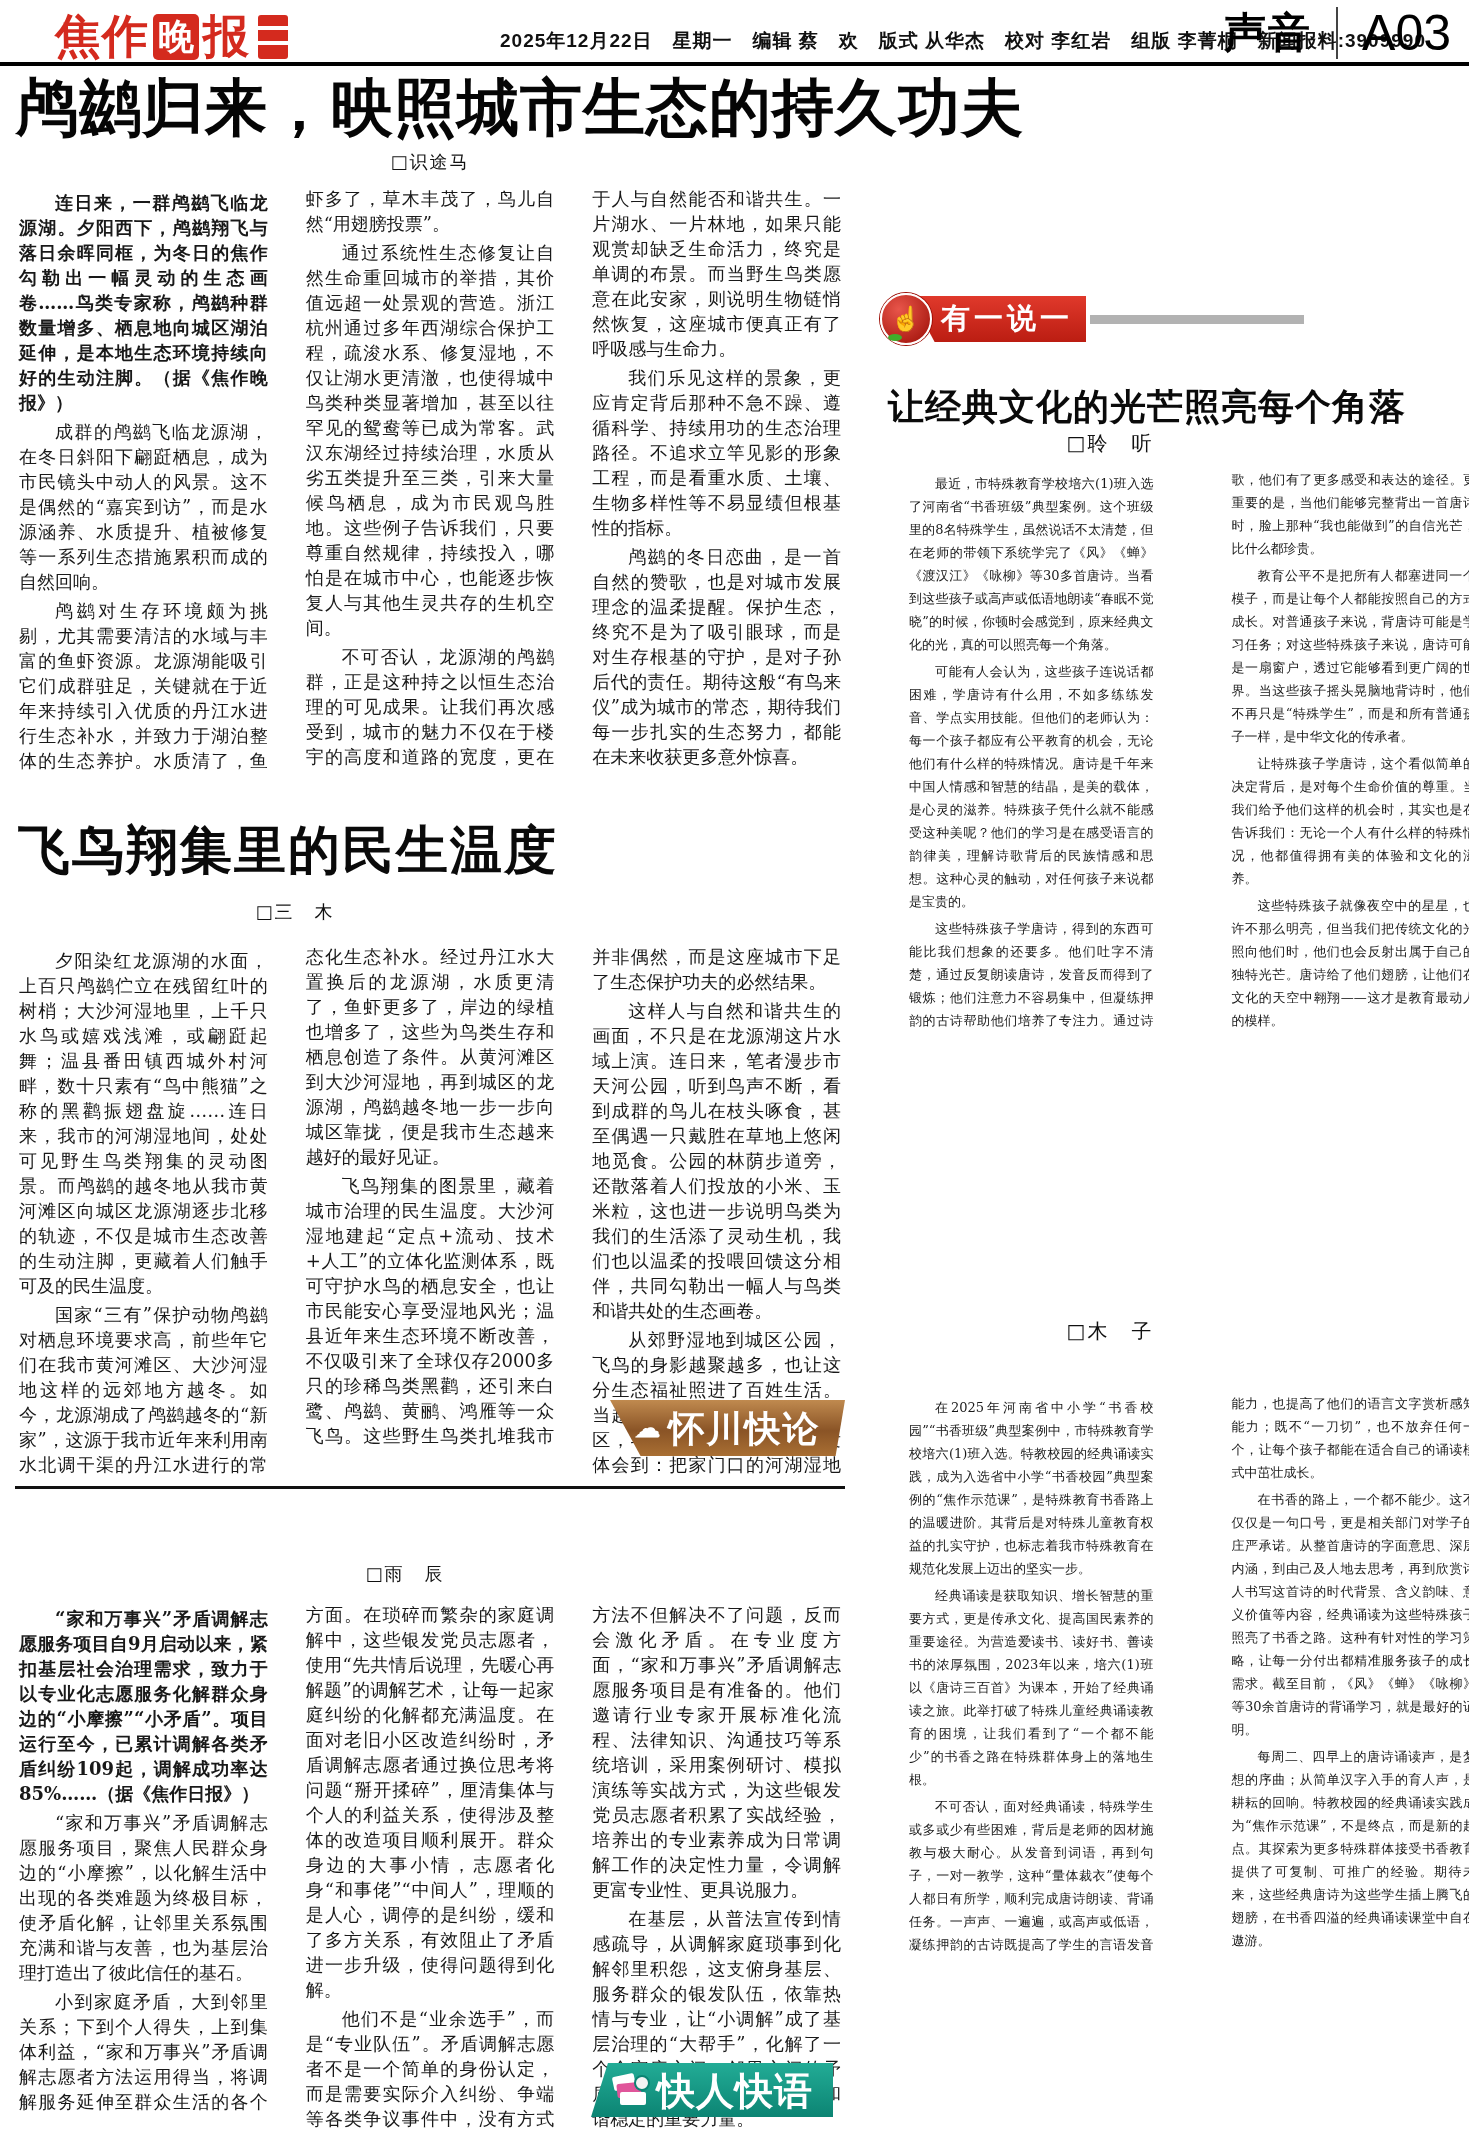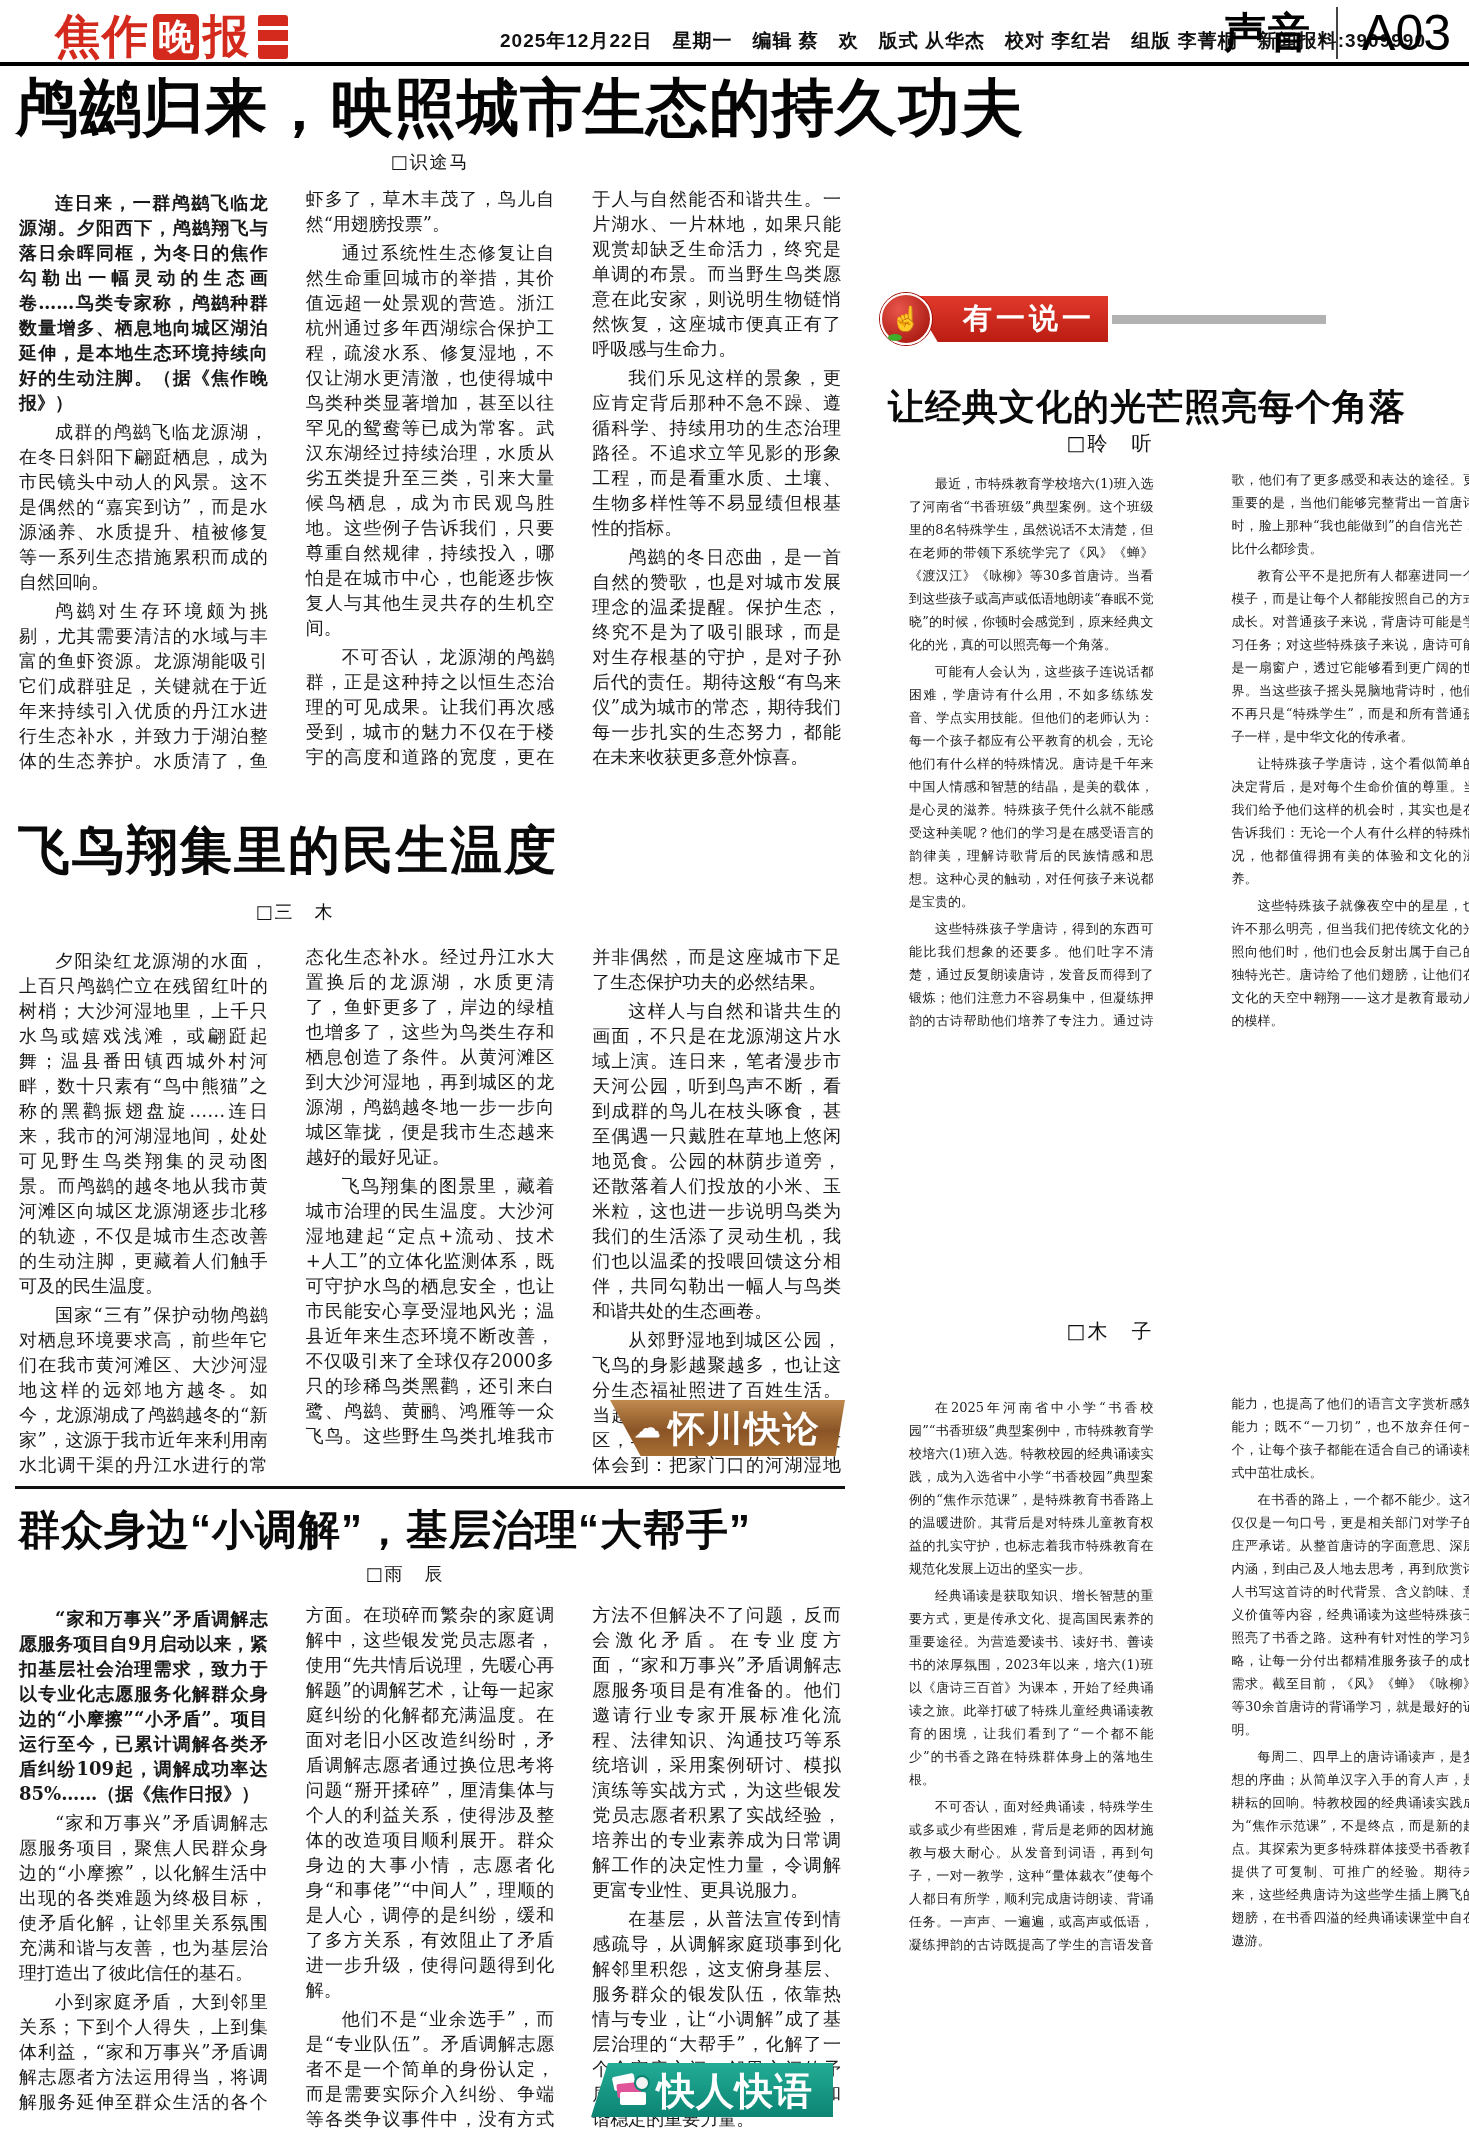--- a/index.html
+++ b/index.html
@@ -49,21 +49,21 @@
 
   .h-classic{left:888px;top:383px;font-size:36px;letter-spacing:1px;}
   .author-classic{left:880px;top:430px;width:460px;font-size:20px;}
   .h-special{left:896px;top:1240px;font-size:36px;letter-spacing:1px;}
   .author-special{left:880px;top:1318px;width:460px;font-size:20px;}
 
   
   .voice-badge-row{position:absolute;left:880px;top:293px;height:52px;display:flex;align-items:center;}
   .voice-ribbon{position:relative;width:158px;height:46px;background:linear-gradient(180deg,#e0392b,#bb1d12);
     clip-path:polygon(0 0,100% 0,100% 100%,14% 100%);
-    display:flex;align-items:center;justify-content:center;padding-left:40px;}
+    display:flex;align-items:center;justify-content:center;padding-left:18px;}
   .voice-ribbon span{color:#fff;font-size:29px;font-weight:800;letter-spacing:4px;white-space:nowrap;}
   .voice-icon{position:relative;z-index:2;width:48px;height:48px;margin-right:-22px;border-radius:50%;
     background:radial-gradient(circle at 35% 30%,#e8554a,#9c0d05);border:2px solid #fff;
     display:flex;align-items:center;justify-content:center;color:#fff;font-size:24px;box-shadow:0 0 0 1px #9c0d05;}
   .voice-icon::after{content:"";position:absolute;bottom:2px;left:6px;width:14px;height:7px;border-radius:50%;background:#3fae2a;}
   .gray-line{width:214px;height:9px;background:#b2b2b2;margin-left:4px;}
 
   
   .flag-badge{position:absolute;display:flex;align-items:center;justify-content:center;color:#fff;
     font-family:"DejaVu Serif",serif;font-weight:bold;}
@@ -120,21 +120,20 @@
         <p>从郊野湿地到城区公园，飞鸟的身影越聚越多，也让这分生态福祉照进了百姓生活。当越来越多的野生鸟类飞入城区，与人类为邻，我们便愈发体会到：把家门口的河湖湿地守护好，就是守护住了我们心头那股实实在在的暖意。</p>
       </div>
     <div class="flag-badge badge-huaichuan">
       <span class="glyph">☁</span>
       <span>怀川快论</span>
     </div>
   </div>
 
   <div class="left-divider"></div>
 
-  <div class="sub-headline h-mediation">群众身边“小调解”，基层治理“大帮手”</div>
   <div class="author-line author-mediation">□雨　辰</div>
   <div class="body-cols left-cols a4-body">
     <p class="lead">“家和万事兴”矛盾调解志愿服务项目自9月启动以来，紧扣基层社会治理需求，致力于以专业化志愿服务化解群众身边的“小摩擦”“小矛盾”。项目运行至今，已累计调解各类矛盾纠纷109起，调解成功率达85%……（据《焦作日报》）</p>
     <div>
         <p>“家和万事兴”矛盾调解志愿服务项目，聚焦人民群众身边的“小摩擦”，以化解生活中出现的各类难题为终极目标，使矛盾化解，让邻里关系氛围充满和谐与友善，也为基层治理打造出了彼此信任的基石。</p>
         <p>小到家庭矛盾，大到邻里关系；下到个人得失，上到集体利益，“家和万事兴”矛盾调解志愿者方法运用得当，将调解服务延伸至群众生活的各个方面。在琐碎而繁杂的家庭调解中，这些银发党员志愿者，使用“先共情后说理，先暖心再解题”的调解艺术，让每一起家庭纠纷的化解都充满温度。在面对老旧小区改造纠纷时，矛盾调解志愿者通过换位思考将问题“掰开揉碎”，厘清集体与个人的利益关系，使得涉及整体的改造项目顺利展开。群众身边的大事小情，志愿者化身“和事佬”“中间人”，理顺的是人心，调停的是纠纷，缓和了多方关系，有效阻止了矛盾进一步升级，使得问题得到化解。</p>
         <p>他们不是“业余选手”，而是“专业队伍”。矛盾调解志愿者不是一个简单的身份认定，而是需要实际介入纠纷、争端等各类争议事件中，没有方式方法不但解决不了问题，反而会激化矛盾。在专业度方面，“家和万事兴”矛盾调解志愿服务项目是有准备的。他们邀请行业专家开展标准化流程、法律知识、沟通技巧等系统培训，采用案例研讨、模拟演练等实战方式，为这些银发党员志愿者积累了实战经验，培养出的专业素养成为日常调解工作的决定性力量，令调解更富专业性、更具说服力。</p>
         <p>在基层，从普法宣传到情感疏导，从调解家庭琐事到化解邻里积怨，这支俯身基层、服务群众的银发队伍，依靠热情与专业，让“小调解”成了基层治理的“大帮手”，化解了一个个家庭之间、邻里之间的矛盾纠纷，已然成为维护基层和谐稳定的重要力量。</p>
       </div>
     <div class="flag-badge badge-kuairen">

